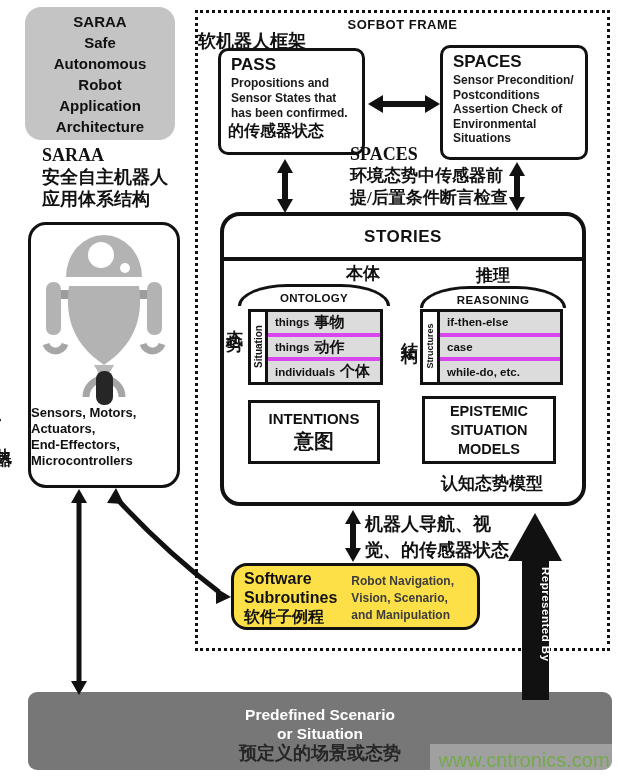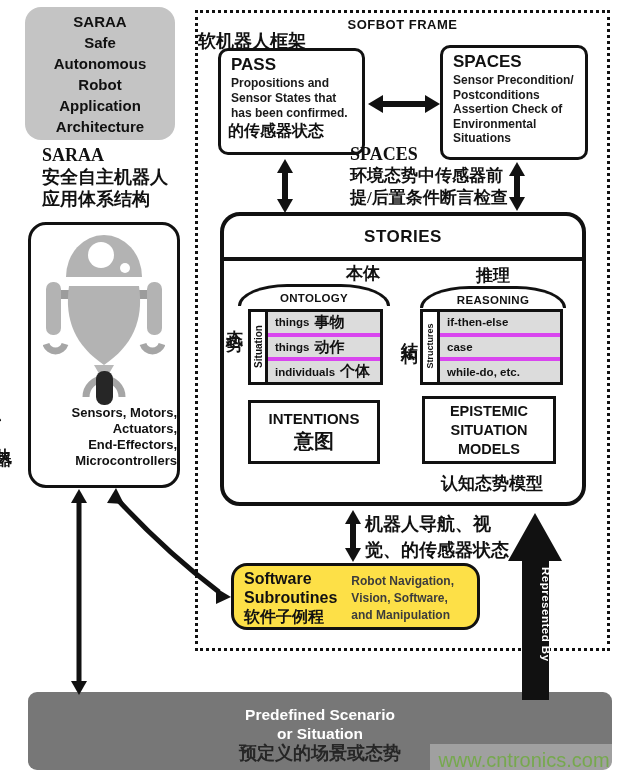--- a/index.html
+++ b/index.html
@@ -9,21 +9,21 @@
   .zh{font-family:"Liberation Serif","DejaVu Serif",serif;font-weight:bold;}
 
   
   .saraa-box{left:25px;top:7px;width:150px;height:133px;background:#c4c4c4;border-radius:16px;
              text-align:center;font-weight:bold;font-size:15px;line-height:21px;padding-top:4px;box-sizing:border-box;}
   .saraa-caption{left:42px;top:144px;font-size:18px;line-height:22px;}
   .saraa-caption .en{font-family:"Liberation Serif",serif;font-weight:bold;font-size:18px;}
 
   
   .robot-box{left:28px;top:222px;width:146px;height:260px;border:3px solid #111;border-radius:18px;background:#fff;}
-  .robot-caption{position:absolute;top:180px;left:0;width:100%;text-align:right;
+  .robot-caption{position:absolute;top:180px;left:0;width:100%;text-align:left;
                  font-weight:bold;font-size:13px;line-height:16px;}
   .edge-label{left:-7px;top:416px;writing-mode:vertical-rl;font-size:16px;letter-spacing:3px;}
 
   
   .sofbot-frame{left:195px;top:10px;width:409px;height:635px;border:3px dotted #111;}
   .frame-title{top:4px;left:0;width:100%;text-align:center;font-weight:bold;font-size:13px;letter-spacing:.5px;}
   .frame-title-zh{top:16px;left:0;width:100%;text-align:left;font-size:18px;}
 
   .pass-box{left:20px;top:35px;width:141px;height:101px;border:3px solid #111;border-radius:10px;background:#fff;}
   .pass-box h3,.spaces-box h3{margin:4px 0 1px 10px;font-size:17px;}
@@ -218,21 +218,21 @@
     </div>
 
     <div class="abs software-box">
       <div class="sw-left">
         <div>Software</div>
         <div>Subroutines</div>
         <div class="cn zh">软件子例程</div>
       </div>
       <div class="sw-right">
         <div>Robot Navigation,</div>
-        <div>Vision, Software,</div>
+        <div>Vision, Scenario,</div>
         <div>and Manipulation</div>
       </div>
     </div>
   </div>
 
   <div class="abs predef-bar">
     <div>Predefined Scenario</div>
     <div>or Situation</div>
     <div class="cn zh">预定义的场景或态势</div>
   </div>

